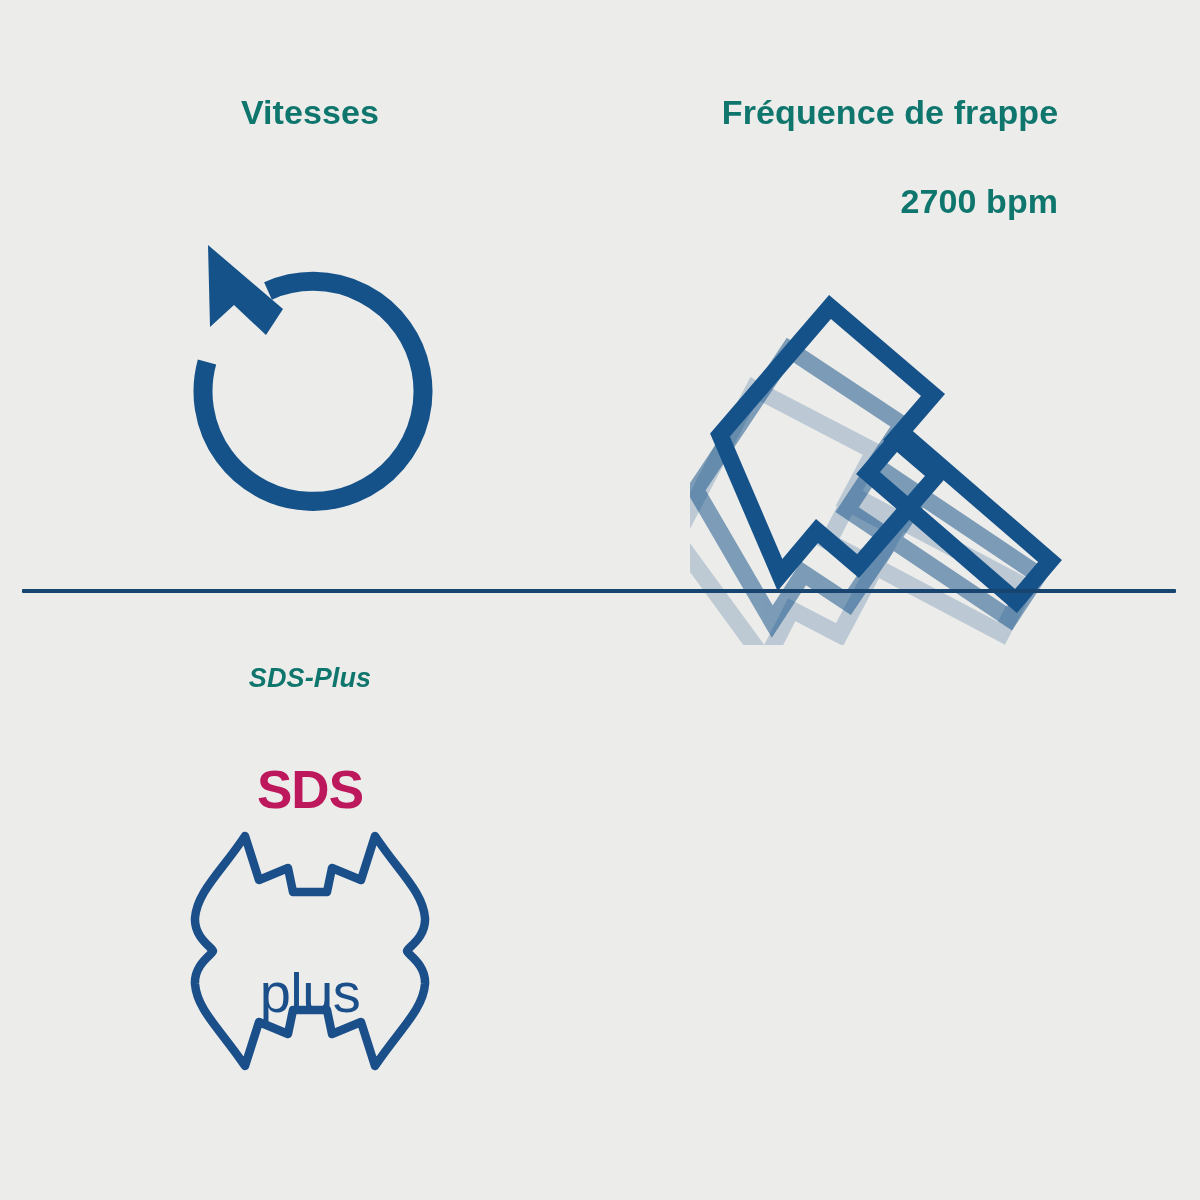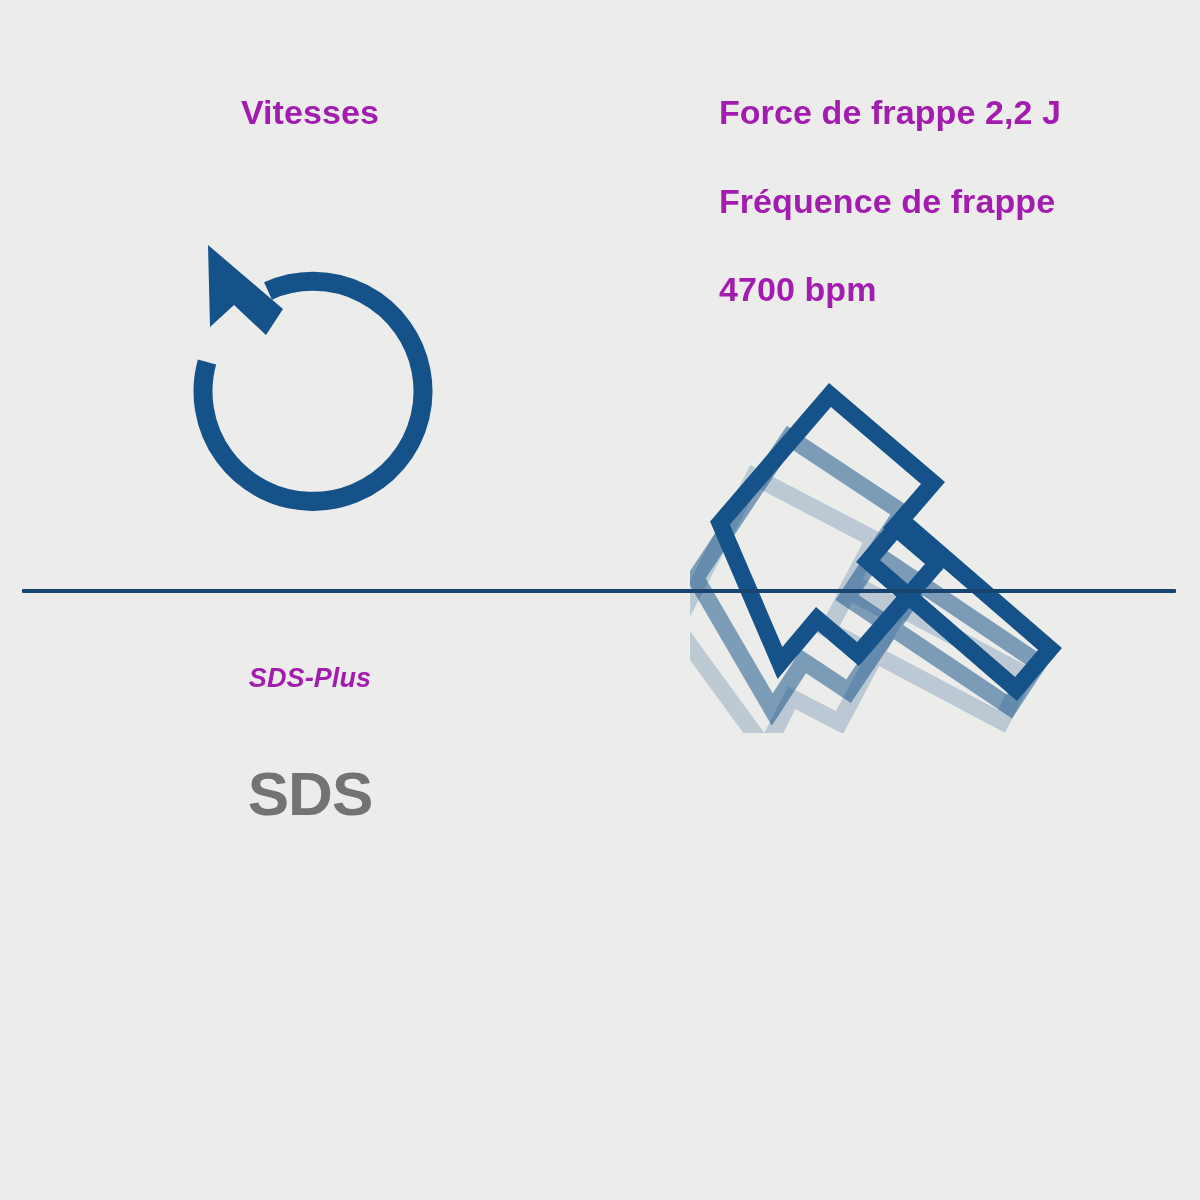--- a/index.html
+++ b/index.html
@@ -26,22 +26,22 @@
   
   .cell {
     position: absolute;
     display: flex;
     flex-direction: column;
     align-items: center;
     box-sizing: border-box;
   }
 
   .caption {
-    text-align: left;
-    color: #a21caf;
+    text-align: right;
+    color: #0f766e;
     font-weight: bold;
     letter-spacing: 0.1px;
     white-space: pre-line;
     line-height: 1.30;
   }
   .caption.big   { font-size: 34px; }
   .caption.small { font-size: 27px; font-style: italic; }
 
   .caption .sup {
     font-size: 0.62em;
@@ -78,23 +78,23 @@
   #icon-sds       { margin-top: 32px; }
   #icon-battery   { margin-top: 56px; }
 
   
   .sds-logo {
     display: flex;
     flex-direction: column;
     align-items: center;
   }
   .sds-word {
-    font-size: 62px;
+    font-size: 53px;
     font-weight: bold;
-    color: #737373;
+    color: #be185d;
     letter-spacing: -1px;
     line-height: 1;
     margin-bottom: 6px;
   }
   .sds-shape-holder {
     position: relative;
     width: 250px;
     height: 258px;
   }
   .sds-plusword {
@@ -126,23 +126,22 @@
         <path d="M 57 135
                  A 110 110 0 1 0 118 64" fill="none" stroke="#15528a" stroke-width="19" stroke-linecap="butt"></path>
 
         <path d="M 133 82 L 58 18 L 60 100 L 84 78 L 116 108 Z" fill="#15528a"></path>
       </svg>
     </div>
   </div>
 
   <div class="cell" id="cell-impact">
     <div class="caption big">
-      <div>Force de frappe 2,2 J</div>
       <div>Fréquence de frappe</div>
-      <div>4700 bpm</div>
+      <div>2700 bpm</div>
     </div>
 
     <div class="icon-wrap" id="icon-hammer">
       <svg width="400" height="360" viewBox="0 0 400 360" aria-hidden="true">
         <defs>
 
           <g id="hammer-glyph">
 
             <path d="M 30 150
                      L 140 22
@@ -181,18 +180,48 @@
 
   <div class="cell" id="cell-chuck">
     <div class="caption small">
       <div>SDS-Plus</div>
     </div>
 
     <div class="icon-wrap" id="icon-sds">
       <div class="sds-logo">
         <div class="sds-word">SDS</div>
 
+        <div class="sds-shape-holder">
+          <svg width="250" height="258" viewBox="0 0 250 258" aria-hidden="true">
+
+            <path d="M 60 14
+                     L 74 58
+                     L 103 46
+                     L 108 70
+                     L 142 70
+                     L 147 46
+                     L 176 58
+                     L 190 14
+                     C 214 50 238 70 240 96
+                     C 241 116 222 126 222 129
+                     C 222 132 241 142 240 162
+                     C 238 188 214 208 190 244
+                     L 176 200
+                     L 147 212
+                     L 142 188
+                     L 108 188
+                     L 103 212
+                     L 74 200
+                     L 60 244
+                     C 36 208 12 188 10 162
+                     C 9 142 28 132 28 129
+                     C 28 126 9 116 10 96
+                     C 12 70 36 50 60 14
+                     Z" fill="none" stroke="#1a4f8a" stroke-width="8.5" stroke-linejoin="round"></path>
+          </svg>
+          <div class="sds-plusword">plus</div>
+        </div>
       </div>
     </div>
   </div>
 
 
 </div>
 
 </body></html>

